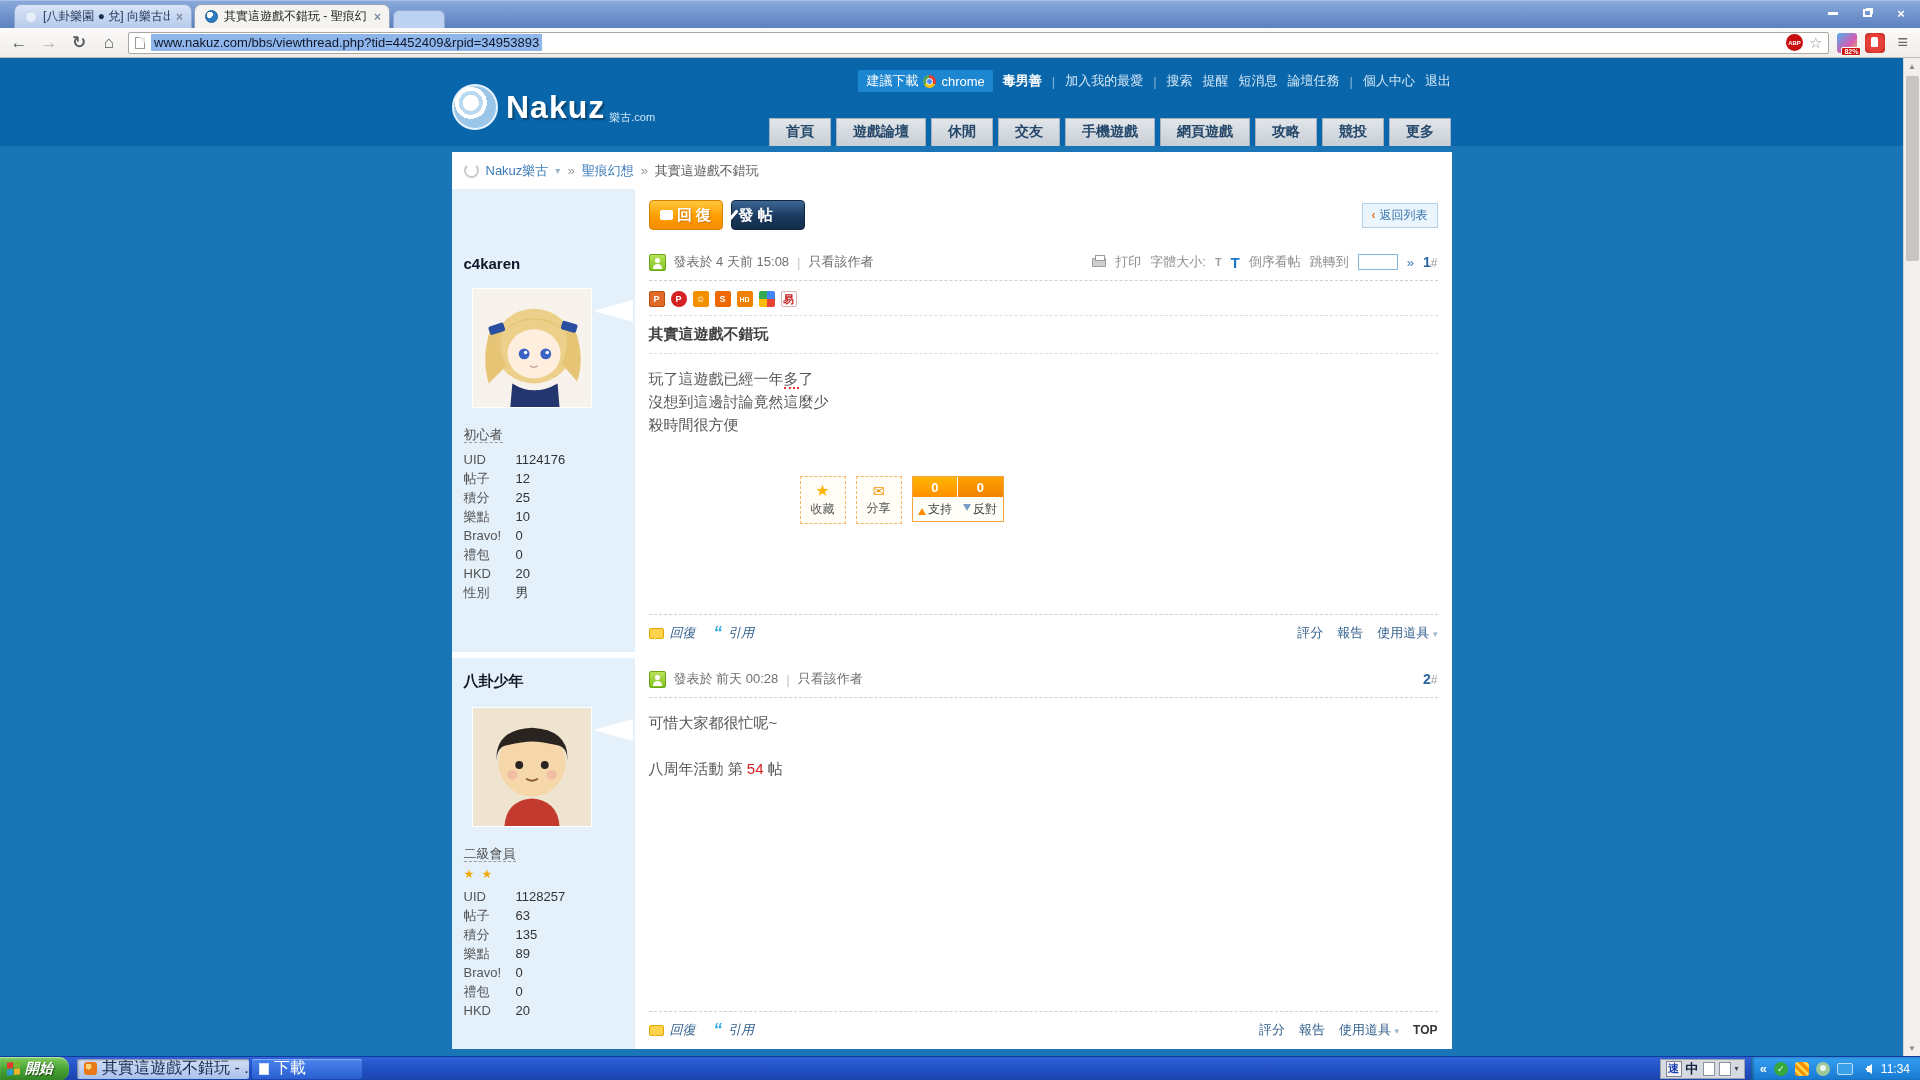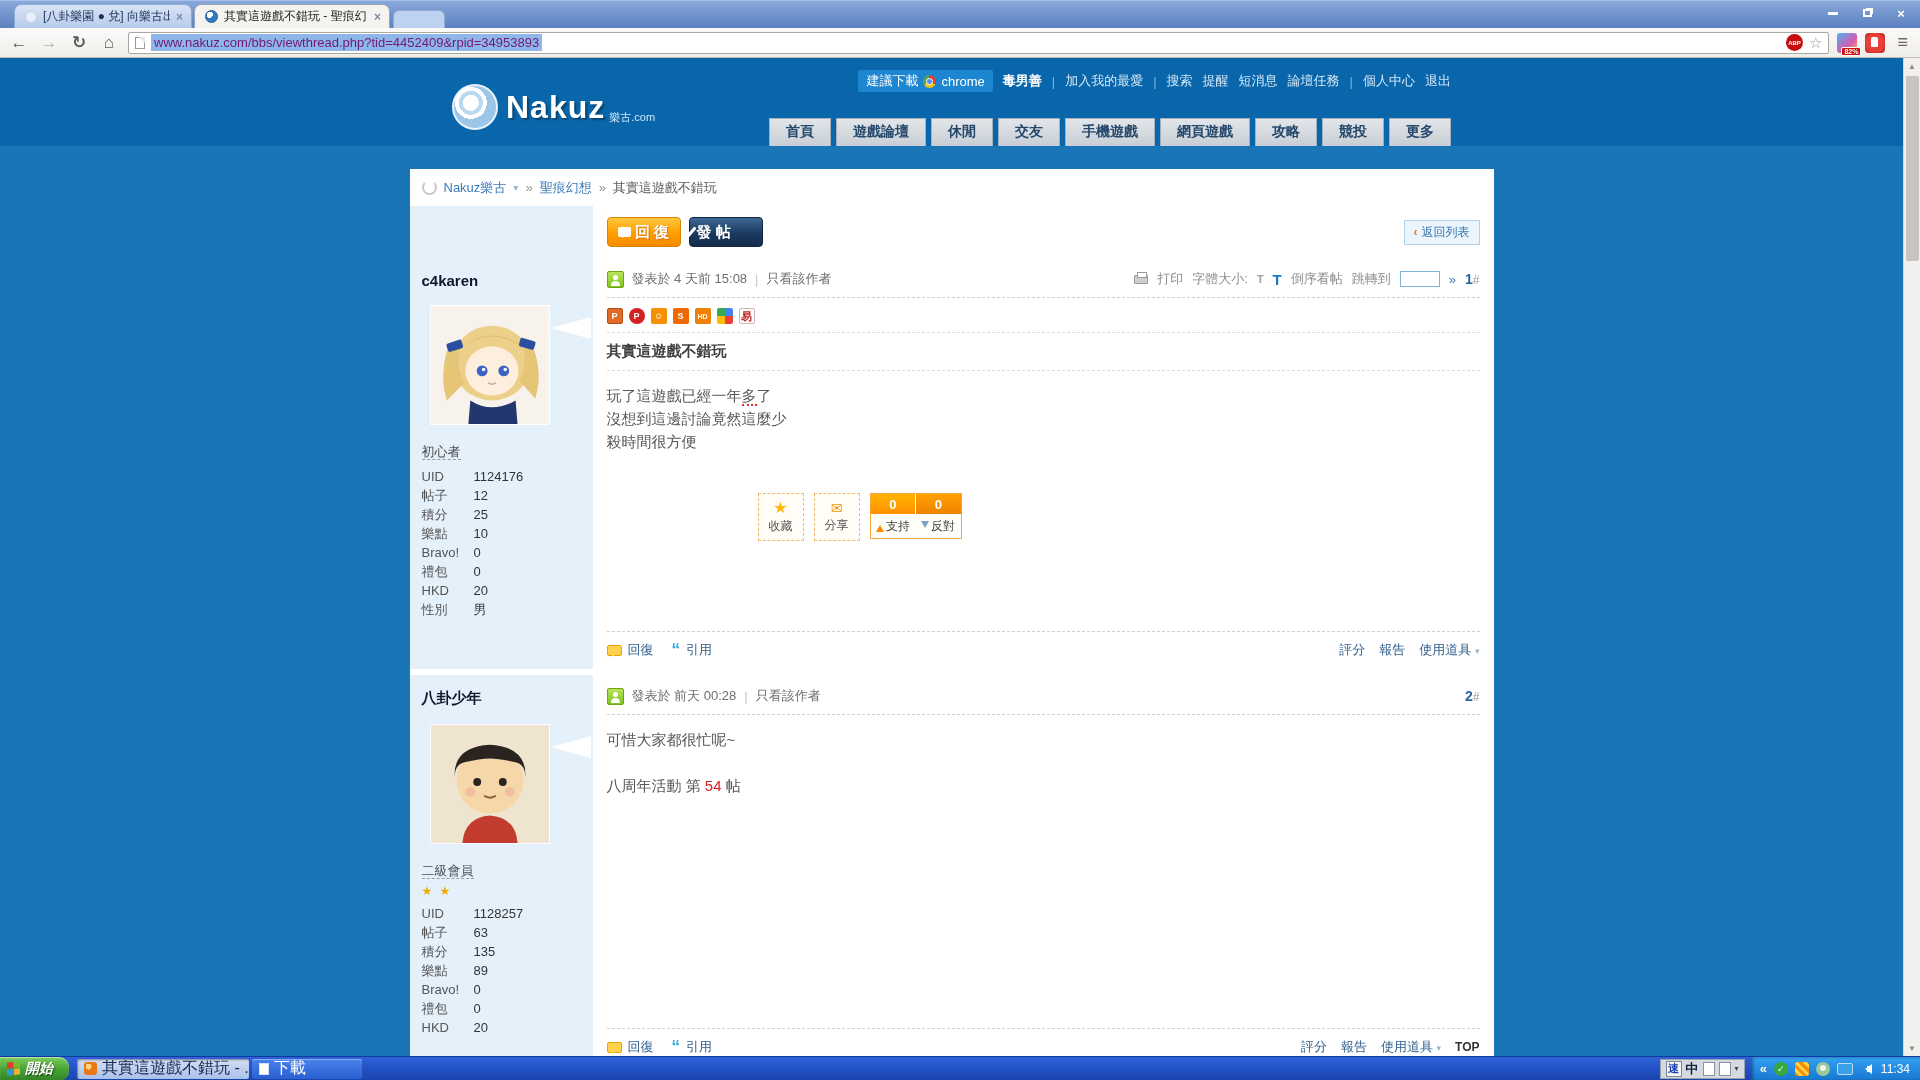--- a/index.html
+++ b/index.html
@@ -23,21 +23,21 @@
   .glyph-restore { width:9px; height:8px; border:2px solid #fff; box-shadow:2px -2px 0 -1px #fff; }
   .glyph-close { color:#fff; font-size:13px; font-weight:bold; line-height:1; }
 
   
   .toolbar { height:30px; background:linear-gradient(#fcfbfa,#efedea); border-bottom:1px solid #c0bdb6; display:flex; align-items:center; gap:8px; padding:0 8px; }
   .nav-btn { font-size:17px; font-weight:bold; color:#5c5c5c; width:22px; text-align:center; }
   .nav-btn.disabled { color:#b5b2ac; }
   .addressbar { flex:1; height:22px; background:#fff; border:1px solid #aba8a2; border-radius:2px; display:flex; align-items:center; padding:0 6px; gap:6px; }
   .page-icon { width:10px; height:12px; background:#fff; border:1px solid #9a9a9a; position:relative; }
   .page-icon:after { content:""; position:absolute; right:-1px; top:-1px; border:3px solid #e8e8e8; border-left-color:transparent; border-bottom-color:transparent; }
-  .url-selected { background:#8fb6ea; color:#701a75; font-size:13px; padding:1px 3px; white-space:nowrap; }
+  .url-selected { background:#8fb6ea; color:#0f172a; font-size:13px; padding:1px 3px; white-space:nowrap; }
   .abp-badge { background:#c70d0d; color:#fff; border-radius:50%; width:17px; height:17px; font-size:6px; font-weight:bold; display:flex; align-items:center; justify-content:center; }
   .star-btn { color:#9b9890; font-size:15px; }
   .ext { position:relative; width:20px; height:20px; border-radius:3px; }
   .ext1 { background:linear-gradient(135deg,#4db3f0,#d65bb2 60%,#f0c04d); }
   .ext2 { background:radial-gradient(circle,#e8403a 60%,#b01e18); border-radius:4px; }
   .ext2:after { content:""; position:absolute; left:6px; top:4px; width:7px; height:10px; background:#fff; border-radius:2px 2px 1px 1px; }
   .ext-badge { position:absolute; bottom:-3px; right:-4px; background:#cf1010; color:#fff; font-size:7px; font-weight:bold; padding:0 2px; border-radius:2px; border:1px solid #fff; }
   .menu-btn { color:#6d6a64; font-size:18px; font-weight:bold; padding:0 4px; }
 
   
@@ -59,21 +59,21 @@
   .topuser { font-weight:bold; color:#fff; }
   .logo { position:absolute; left:452px; top:26px; display:flex; align-items:center; gap:8px; }
   .logo-ball { width:46px; height:46px; border-radius:50%; background:radial-gradient(circle at 40% 40%, #ffffff 0 8px, #b9d9f0 8px 12px, #ffffff 12px 16px, #9cc6e8 16px); border:2px solid #e8f3fb; }
   .logo-name { color:#fff; font-size:32px; font-weight:bold; letter-spacing:1px; text-shadow:2px 2px 2px rgba(0,0,0,.35); }
   .logo-domain { color:#cfe6f7; font-size:11px; margin-top:20px; margin-left:-4px; }
   .navtabs { position:absolute; bottom:0; right:452px; display:flex; }
   .navtab { background:linear-gradient(#e2e6ea,#c7ced5); border:1px solid #a3b0bc; border-bottom:none; color:#24476a; font-size:14px; font-weight:bold; padding:4px 16px 5px; margin-left:5px; white-space:nowrap; }
 
   
   .page-bg { background:#1a75b6; padding-top:6px; height:898px; }
-  .wrapper { width:1084px; margin:17px auto; background:#fff; }
+  .wrapper { width:1000px; margin:0 auto; background:#fff; }
 
   .breadcrumb { height:37px; display:flex; align-items:center; gap:7px; padding:0 12px; font-size:13px; color:#5d5d5d; }
   .bc-home { width:15px; height:15px; border:2px solid #c9c9c9; border-radius:50%; border-top-color:transparent; position:relative; }
   .bc-link { color:#3c7cba; }
   .bc-caret { color:#9ab6cc; font-size:10px; }
   .bc-sep { color:#999; }
 
   .row { display:flex; }
   .side { width:183px; background:#e4f1fb; flex-shrink:0; }
   .main { flex:1; background:#fff; display:flex; flex-direction:column; }
@@ -147,21 +147,21 @@
   .sup-labels { height:24px; display:flex; align-items:center; justify-content:space-around; font-size:12px; color:#444; background:#fffef8; }
   .arr-up { width:0; height:0; border:4px solid transparent; border-bottom:7px solid #ff8a00; display:inline-block; margin-right:2px; }
   .arr-down { width:0; height:0; border:4px solid transparent; border-top:7px solid #7aa0c8; display:inline-block; margin-right:2px; }
   .sup-item { display:flex; align-items:center; }
 
   .post-spacer { flex:1; }
   .post-foot { margin:0 14px; padding:9px 0 10px; border-top:1px dashed #cfcfcf; display:flex; align-items:center; gap:18px; font-size:13px; color:#33618e; }
   .bubble-icon { width:15px; height:11px; background:#ffd24d; border:1px solid #e3a800; border-radius:2px; position:relative; display:inline-block; }
   .bubble-icon:after { content:""; position:absolute; left:2px; bottom:-5px; border:3px solid transparent; border-top:4px solid #ffd24d; }
   .quote-icon { color:#2ea8e0; font-size:17px; font-weight:bold; line-height:0.6; }
-  .foot-left { display:flex; align-items:center; gap:6px; }
+  .foot-left { display:flex; align-items:center; gap:6px;font-style:italic; }
   .foot-right { margin-left:auto; display:flex; align-items:center; gap:14px; }
   .tool-caret { color:#9ab6cc; font-size:9px; }
   .top-link { color:#333; font-weight:bold; font-size:12px;text-align:center; }
 
   
   .taskbar { height:24px; background:linear-gradient(#2f62d8,#2353c6 45%,#1b44ad); display:flex; align-items:center; border-top:1px solid #0f3a9e; }
   .start-btn { height:24px; display:flex; align-items:center; gap:5px; padding:0 16px 0 7px; background:linear-gradient(#7ece5e,#48a434 50%,#318224); border-radius:0 10px 10px 0; color:#fff; font-weight:bold; font-style:italic; font-size:14px; text-shadow:1px 1px 1px rgba(0,0,0,.5); box-shadow:inset 0 1px 1px rgba(255,255,255,.5); }
   .flag { width:13px; height:13px; display:grid; grid-template-columns:6px 6px; grid-template-rows:6px 6px; gap:1px; transform:skewY(-6deg); }
   .flag i:nth-child(1){background:#e23a2e;} .flag i:nth-child(2){background:#7db72f;}
   .flag i:nth-child(3){background:#2e9ad4;} .flag i:nth-child(4){background:#f0b32e;}

